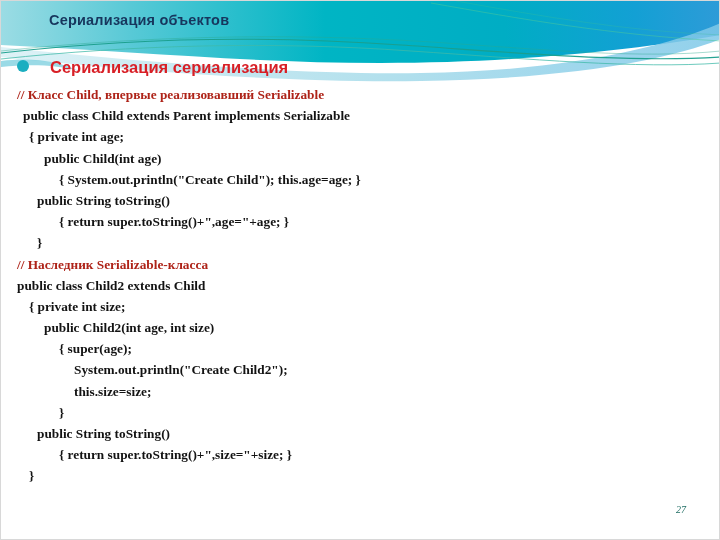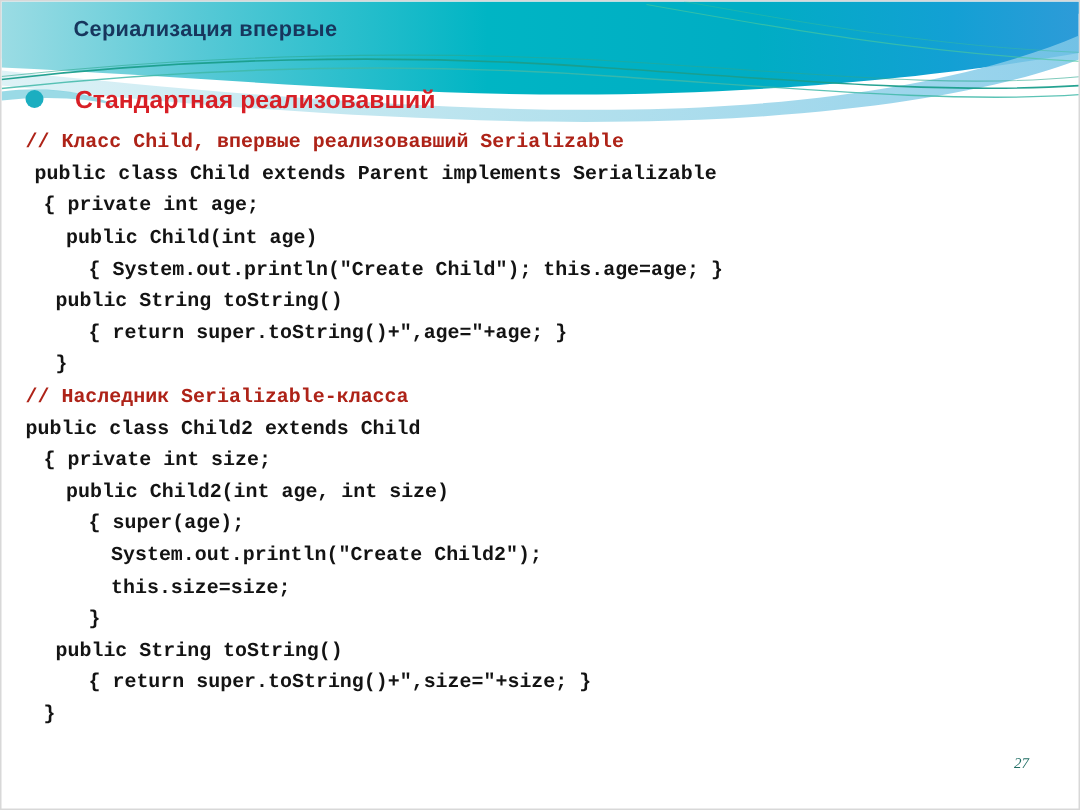--- a/index.html
+++ b/index.html
@@ -62,21 +62,21 @@
     z-index: 6;
   }
 
   
   #code-block {
     position: absolute;
     left: 0;
     top: 83px;
     width: 720px;
     z-index: 4;
-    font-family: Liberation Mono, monospace;
+    font-family: Liberation Serif, serif;
     font-size: 13.3px;
     font-weight: bold;
     line-height: 21.2px;
     color: #131313;
     white-space: pre;
   }
   #code-block .line {
     height: 21.2px;
     white-space: pre;
   }
@@ -134,23 +134,23 @@
       <path d="M0,52 C120,38 260,34 400,44 C520,52 630,62 720,56" fill="none" stroke="#1A9E8C" stroke-width="1.1" opacity="0.95"></path>
       <path d="M0,58 C130,44 270,40 410,50 C530,58 635,68 720,62" fill="none" stroke="#3FB9A8" stroke-width="0.9" opacity="0.85"></path>
       <path d="M0,50 C130,36 280,31 430,41 C550,49 640,58 720,50" fill="none" stroke="#2BA88F" stroke-width="0.7" opacity="0.6"></path>
       <path d="M430,2 C520,18 610,34 720,40" fill="none" stroke="#49C79C" stroke-width="0.8" opacity="0.65"></path>
       <path d="M455,0 C545,16 625,30 720,34" fill="none" stroke="#3CBF96" stroke-width="0.6" opacity="0.5"></path>
 
       <path d="M0,60 C30,56 58,60 78,70 C58,64 28,63 0,66 Z" fill="#6FCBDC" opacity="0.7"></path>
     </svg>
   </div>
 
-  <div id="slide-title">Сериализация впервые</div>
+  <div id="slide-title">Сериализация объектов</div>
 
   <div id="bullet-dot"></div>
 
-  <div id="section-heading">Стандартная реализовавший</div>
+  <div id="section-heading">Сериализация сериализация</div>
 
   <div id="code-block"><div class="line comment" style="padding-left: 16px;">// Класс Child, впервые реализовавший Serializable</div><div class="line" style="padding-left: 22px;">public class Child extends Parent implements Serializable</div><div class="line" style="padding-left: 28px;">{ private int age;</div><div class="line" style="padding-left: 43px;">public Child(int age)</div><div class="line" style="padding-left: 58px;">{ System.out.println("Create Child"); this.age=age; }</div><div class="line" style="padding-left: 36px;">public String toString()</div><div class="line" style="padding-left: 58px;">{ return super.toString()+",age="+age; }</div><div class="line" style="padding-left: 36px;">}</div><div class="line comment" style="padding-left: 16px;">// Наследник Serializable-класса</div><div class="line" style="padding-left: 16px;">public class Child2 extends Child</div><div class="line" style="padding-left: 28px;">{ private int size;</div><div class="line" style="padding-left: 43px;">public Child2(int age, int size)</div><div class="line" style="padding-left: 58px;">{ super(age);</div><div class="line" style="padding-left: 73px;">System.out.println("Create Child2");</div><div class="line" style="padding-left: 73px;">this.size=size;</div><div class="line" style="padding-left: 58px;">}</div><div class="line" style="padding-left: 36px;">public String toString()</div><div class="line" style="padding-left: 58px;">{ return super.toString()+",size="+size; }</div><div class="line" style="padding-left: 28px;">}</div></div>
 
   <div id="page-number">27</div>
 
 </div>
 
 </body></html>

